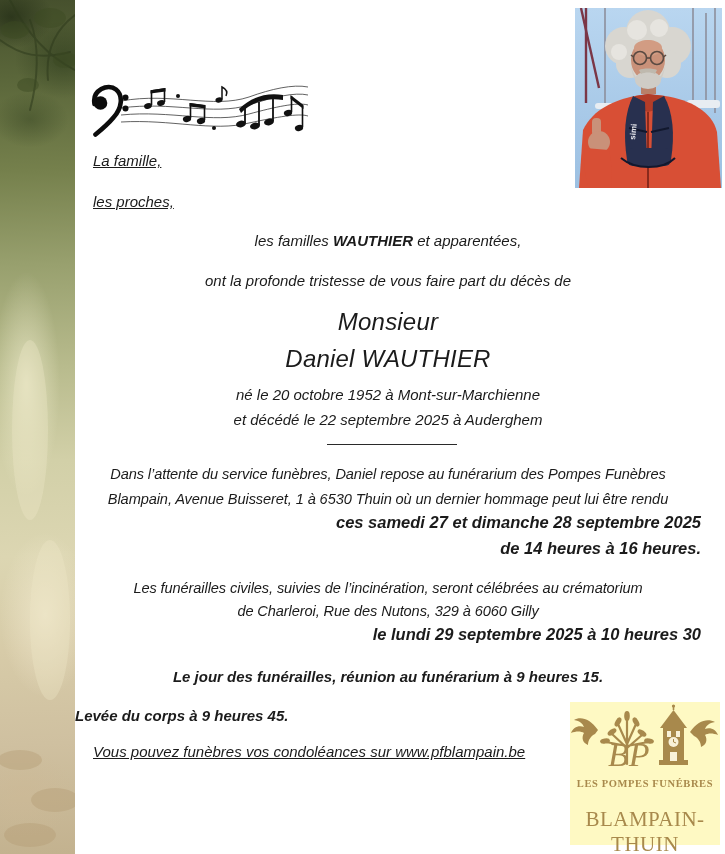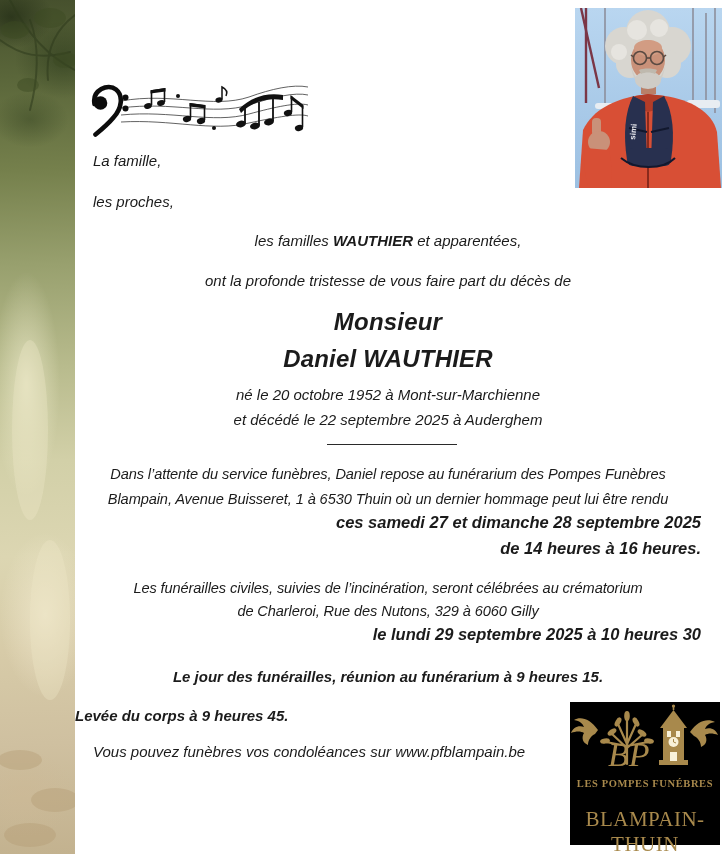--- a/index.html
+++ b/index.html
@@ -18,35 +18,35 @@
       radial-gradient(ellipse 55px 40px at 40% 14%, rgba(45,60,28,.40), transparent 70%),
       radial-gradient(ellipse 45px 150px at 35% 45%, rgba(255,250,222,.55), transparent 75%),
       radial-gradient(ellipse 60px 110px at 60% 72%, rgba(250,242,218,.55), transparent 75%),
       radial-gradient(ellipse 70px 60px at 30% 93%, rgba(205,185,150,.6), transparent 75%),
       linear-gradient(178deg,#46502d 0%,#5a663a 9%,#75804c 20%,#98a06e 31%,#b8bb8d 43%,#d2d0a8 54%,#dcd6b2 65%,#d7cba8 76%,#cfc0a0 87%,#c3b28f 100%);
   }
   .forest-strip svg{position:absolute;left:0;top:0;}
   
   .ln{position:absolute;font-style:italic;white-space:nowrap;}
   .c{left:75px;width:626px;text-align:center;}
-  .l{left:93px;text-align:left;}
+  .l{left:93px;text-align:left;text-decoration:underline;}
   .s15{font-size:15px;}
   .s14{font-size:14.6px;letter-spacing:-0.1px;}
   .b{font-weight:bold;}
-  .h1{font-size:24px;font-weight:bold;letter-spacing:0.2px;}
+  .h1{font-size:24px;font-weight:normal;letter-spacing:0.2px;}
   .s16{font-size:16.5px;font-weight:bold;text-align:right;}
   .divider{position:absolute;left:327px;top:444px;width:130px;height:0;border-top:1.3px solid #2a2a2a;}
   
   .photo{position:absolute;left:575px;top:8px;width:147px;height:180px;overflow:hidden;}
   
   .music{position:absolute;left:91px;top:82px;width:218px;height:66px;}
   
   .logo-box{
     position:absolute;left:570px;top:702px;width:150px;height:143px;
-    background:#000000;text-align:center;color:#a8894c;
+    background:#fef9c3;text-align:center;color:#a8894c;
     font-family:"Liberation Serif", serif;
   }
   .logo-emblem{margin-top:2px;}
   .logo-line1{font-size:10.5px;letter-spacing:0.6px;font-weight:bold;margin-top:-2px;}
   .logo-name{font-size:21px;letter-spacing:0.5px;margin-top:18px;}
   .logo-phone{font-size:13px;font-weight:bold;line-height:17px;}
 </style>
 </head>
 <body>
 

